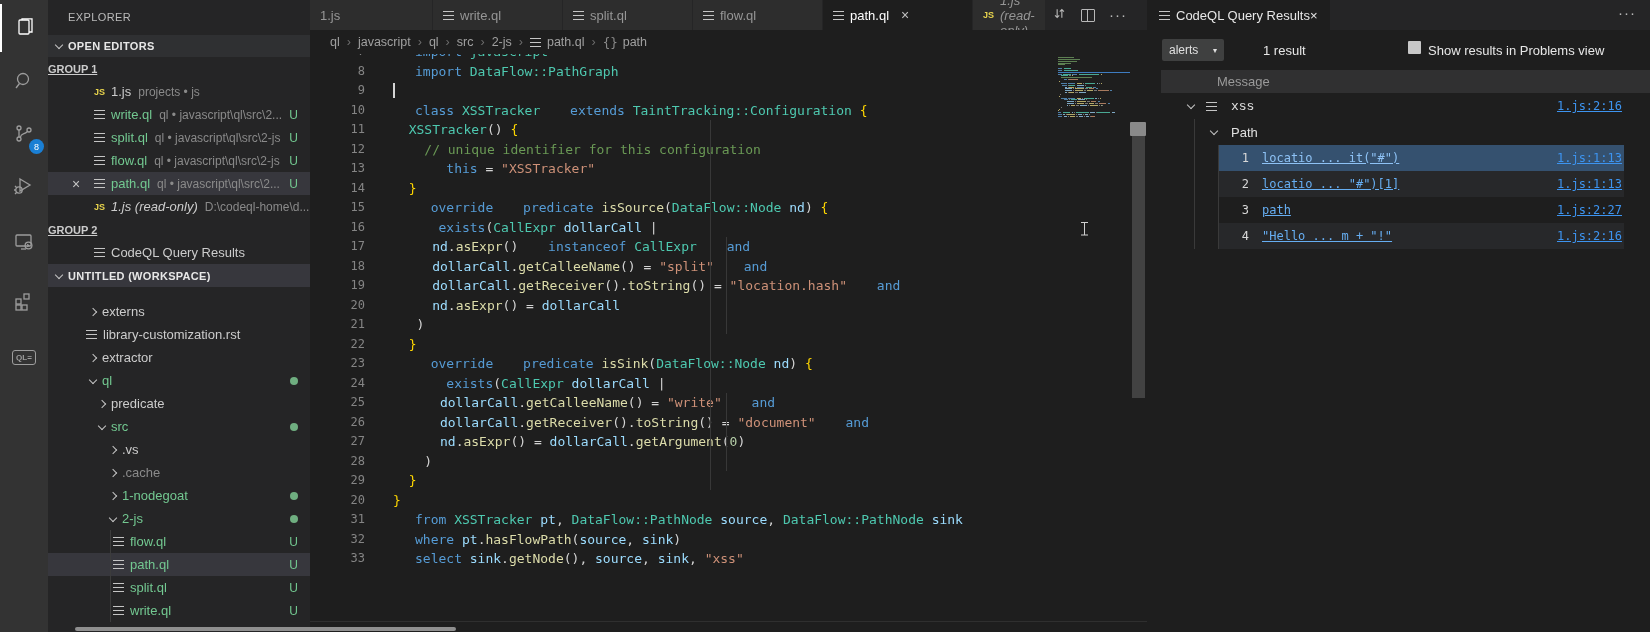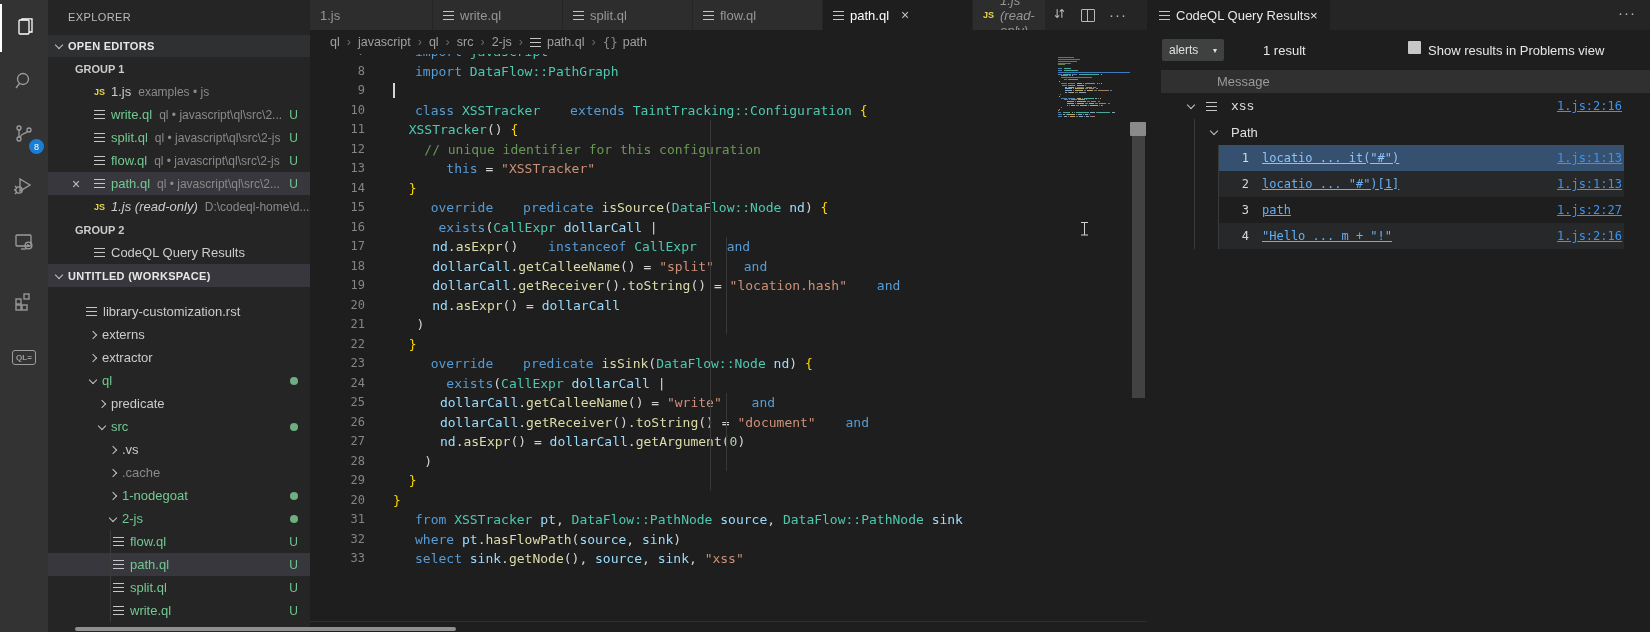--- a/index.html
+++ b/index.html
@@ -18,21 +18,21 @@
   
   #sidebar{position:absolute;left:48px;top:0;width:262px;height:632px;background:#252526;overflow:hidden;}
   .sb-title{height:35px;line-height:35px;padding-left:20px;font-size:11px;color:#bbbbbb;letter-spacing:.4px;}
   .sec{height:22px;display:flex;align-items:center;font-size:11px;font-weight:bold;color:#e7e7e7;background:#2f3032;padding-left:4px;letter-spacing:.3px;}
   .sec.ws{background:#37373d;height:23px;}
   .chev{width:5px;height:5px;border-right:1.2px solid #c5c5c5;border-bottom:1.2px solid #c5c5c5;display:inline-block;flex:none;}
   .chev.down{transform:rotate(45deg);margin:-2px 6px 0 4px;}
   .chev.right{transform:rotate(-45deg);margin:0 6px 0 4px;}
   .row{height:23px;display:flex;align-items:center;white-space:nowrap;overflow:hidden;position:relative;}
   .row.sel{background:#37373d;}
-  .grp{font-size:11px;font-weight:bold;color:#cccccc;padding-left:27px;}
+  .grp{font-size:11px;font-weight:bold;color:#cccccc;text-decoration:underline;}
   .fname{color:#cccccc;}
   .fname.green{color:#73c991;}
   .fname.dim{color:#8a8a8a;}
   .fname.it{font-style:italic;}
   .fdesc{color:#8a8a8a;font-size:12px;margin-left:7px;}
   .ubadge{position:absolute;right:12px;color:#73c991;font-size:12px;}
   .gdot{position:absolute;right:12px;width:8px;height:8px;border-radius:50%;background:#6fae80;}
   .qlicon{width:11px;height:9px;flex:none;margin-right:6px;background:repeating-linear-gradient(to bottom,#c5c5c5 0 1.5px,transparent 1.5px 4px);}
   .jsicon{flex:none;margin-right:6px;color:#e8d44d;font-size:9px;font-weight:bold;}
   .closex{position:absolute;left:24px;color:#c5c5c5;font-size:14px;line-height:14px;}
@@ -156,21 +156,21 @@
       <span class="chev down"></span>
       <span>OPEN EDITORS</span>
     </div>
     <div id="open-editors">
         <div class="row">
           <span class="grp">GROUP 1</span>
         </div>
         <div class="row" style="padding-left: 46px;">
           <span class="jsicon">JS</span>
           <span class="fname">1.js</span>
-          <span class="fdesc">examples • js</span>
+          <span class="fdesc">projects • js</span>
         </div>
         <div class="row" style="padding-left: 46px;">
           <span class="qlicon"></span>
           <span class="fname green">write.ql</span>
           <span class="fdesc">ql • javascript\ql\src\2...</span>
           <span class="ubadge">U</span>
         </div>
         <div class="row" style="padding-left: 46px;">
           <span class="qlicon"></span>
           <span class="fname green">split.ql</span>
@@ -202,26 +202,26 @@
           <span class="qlicon"></span>
           <span class="fname">CodeQL Query Results</span>
         </div>
       </div>
     <div class="sec ws">
       <span class="chev down"></span>
       <span>UNTITLED (WORKSPACE)</span>
     </div>
     <div id="tree">
         <div class="row" style="padding-left: 38px;">
-          <span class="qlicon"></span>
-          <span class="fname">library-customization.rst</span>
-        </div>
-        <div class="row" style="padding-left: 38px;">
           <span class="chev right"></span>
           <span class="fname">externs</span>
+        </div>
+        <div class="row" style="padding-left: 38px;">
+          <span class="qlicon"></span>
+          <span class="fname">library-customization.rst</span>
         </div>
         <div class="row" style="padding-left: 38px;">
           <span class="chev right"></span>
           <span class="fname">extractor</span>
         </div>
         <div class="row" style="padding-left: 38px;">
           <span class="chev down"></span>
           <span class="fname green">ql</span>
           <span class="gdot"></span>
         </div>

